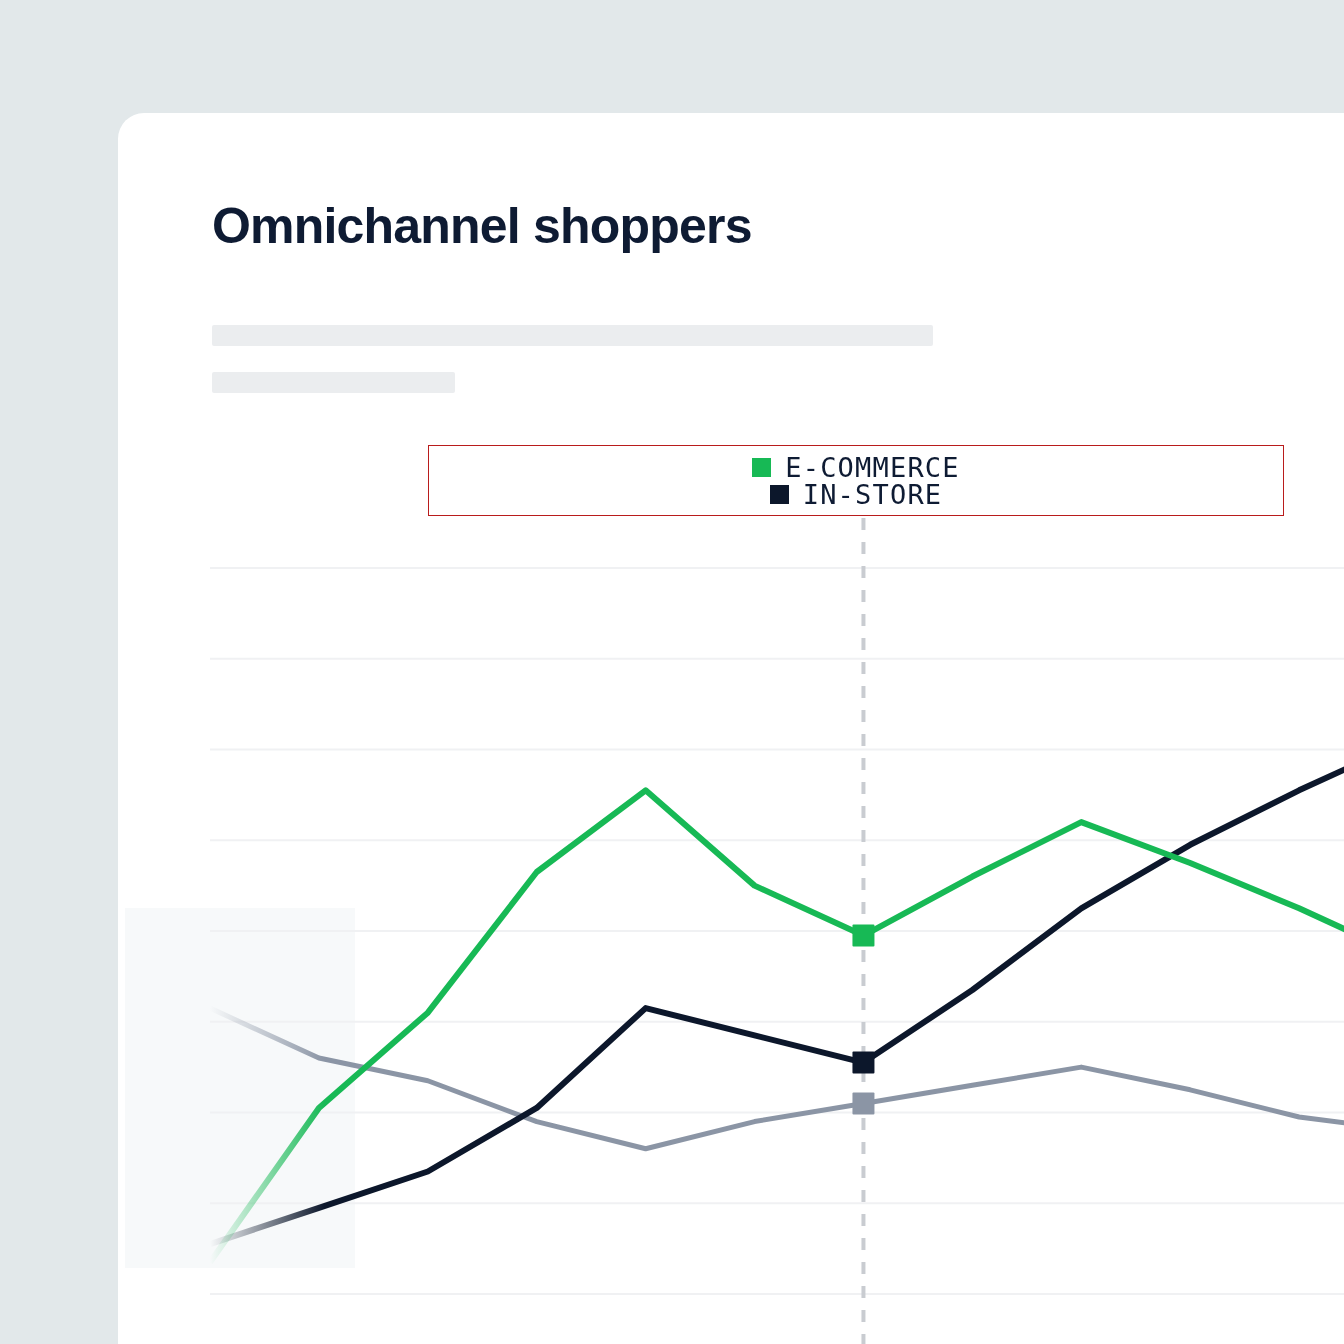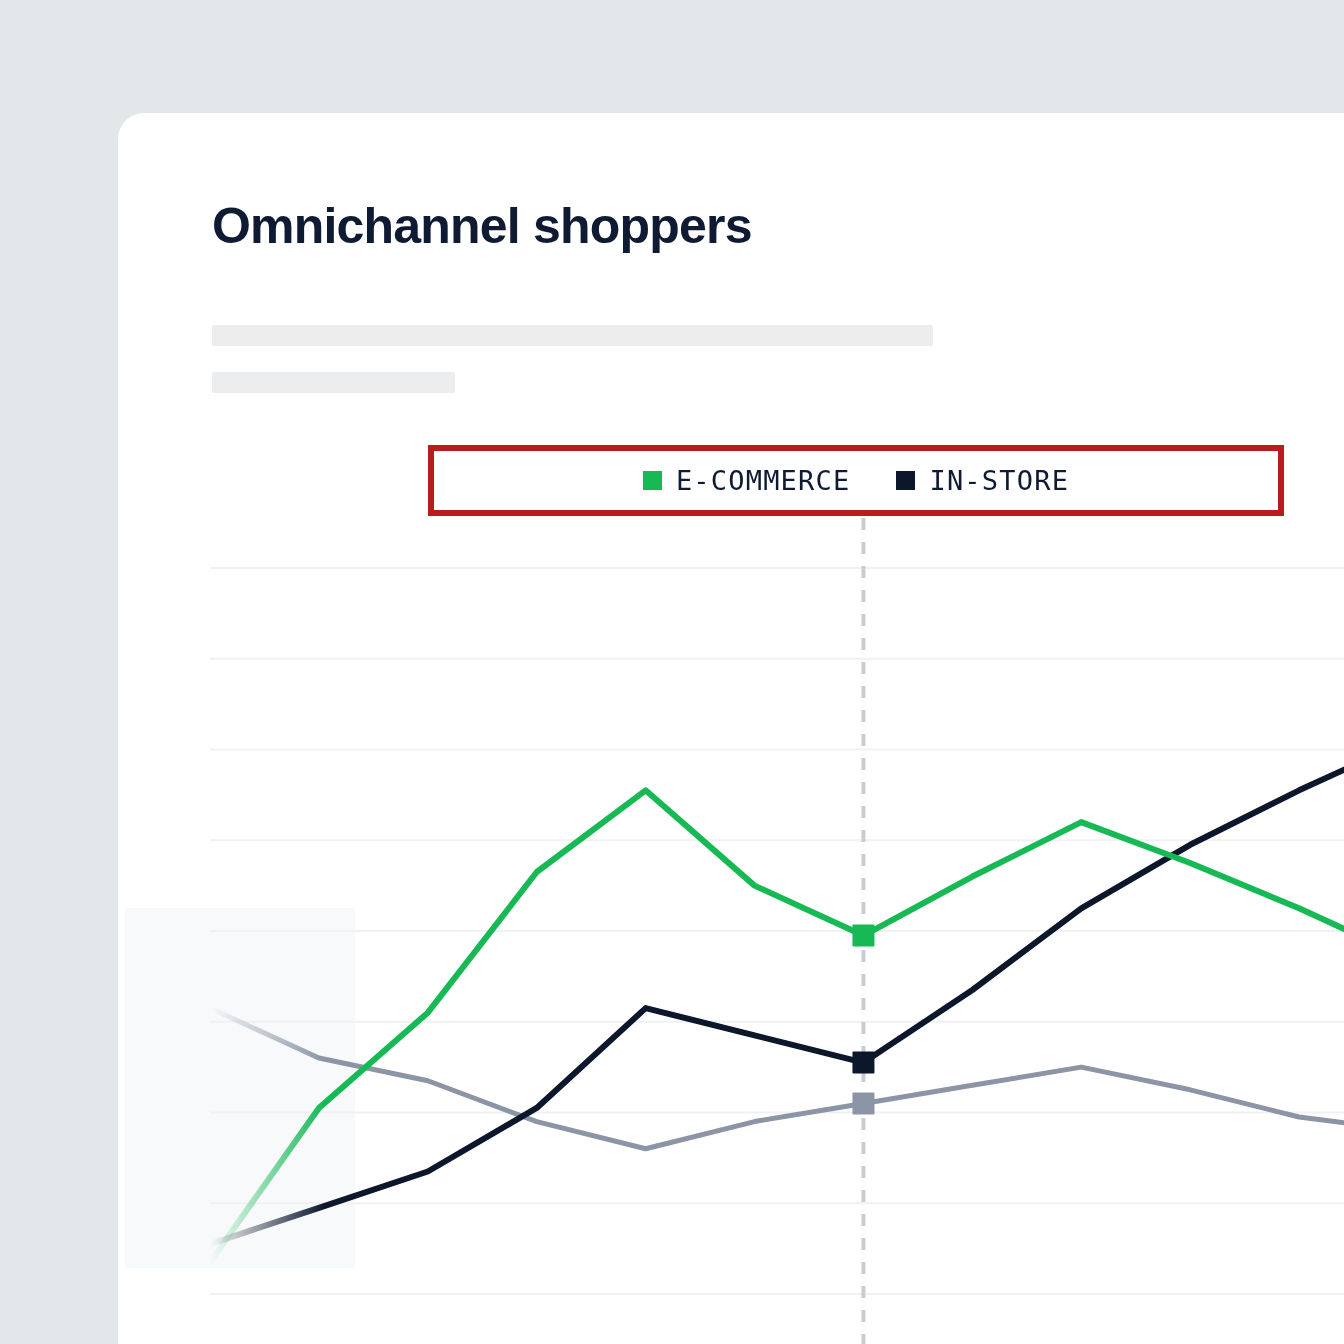--- a/index.html
+++ b/index.html
@@ -57,25 +57,26 @@
 
   
   .legend {
     position: absolute;
     left: 310px;
     top: 332px;
     width: 856px;
     height: 71px;
     box-sizing: border-box;
     background: #ffffff;
-    border: 6px solid #b91c1c;
+    border: 1px solid #b91c1c;
     display: flex;
     align-items: center;
     justify-content: center;
     gap: 0;
+    flex-direction: column;
   }
   .legend-item {
     display: flex;
     align-items: center;
     gap: 14px;
     padding: 0 23px;
   }
   .legend-swatch {
     width: 19px;
     height: 19px;

